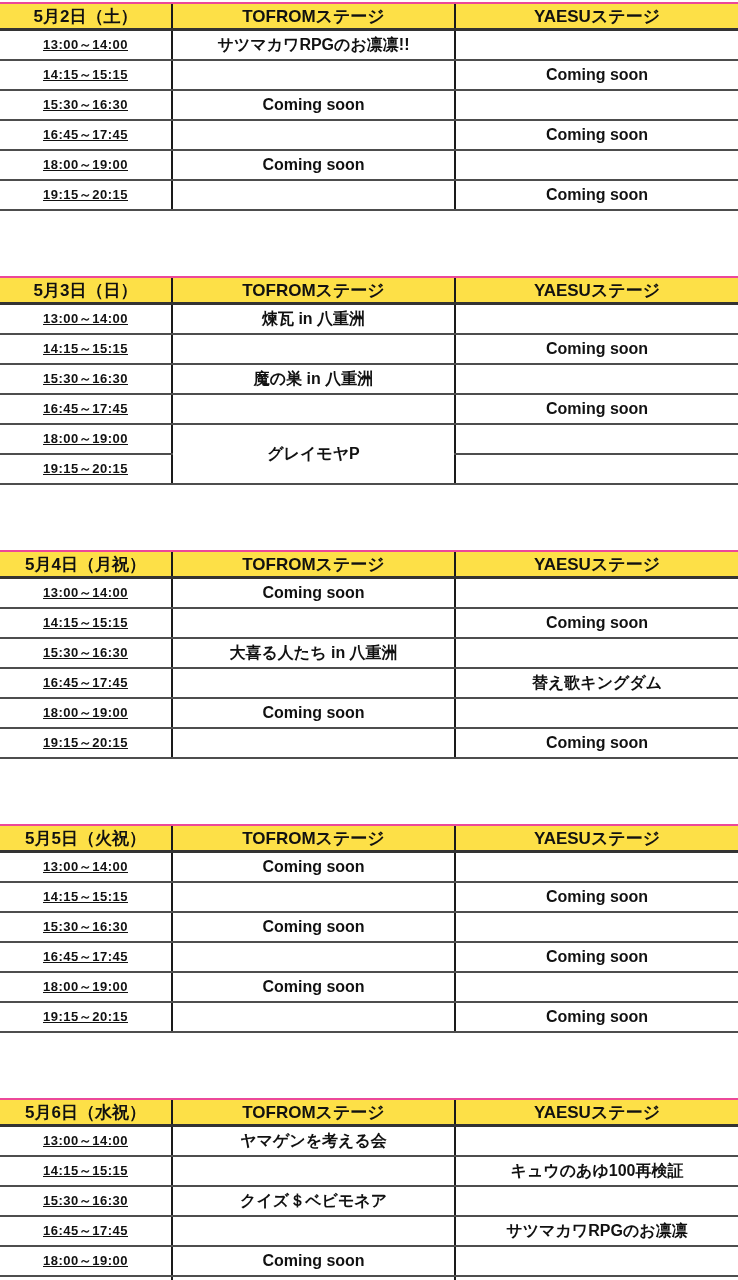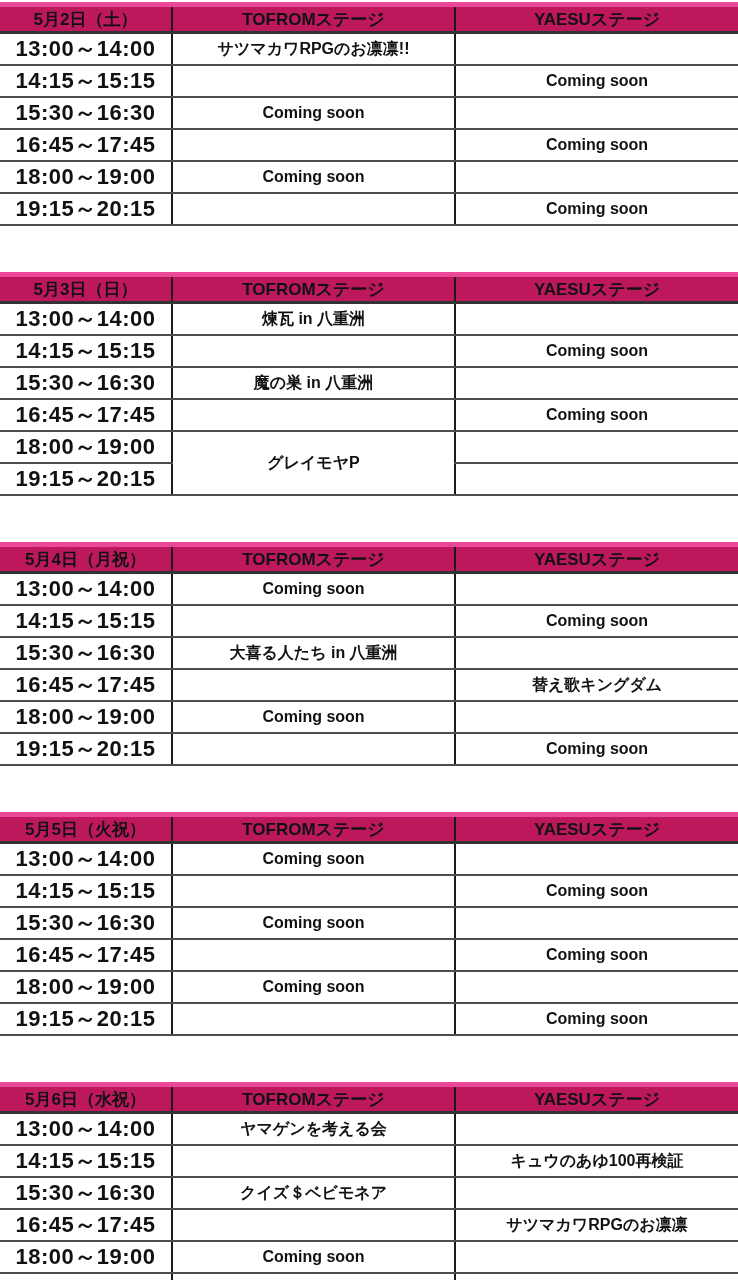--- a/index.html
+++ b/index.html
@@ -13,49 +13,50 @@
     width: 738px;
     padding-top: 2px;
     box-sizing: border-box;
   }
   table.schedule-table {
     width: 738px;
     border-collapse: collapse;
     table-layout: fixed;
   }
   table.schedule-table + table.schedule-table {
-    margin-top: 46px;
+    margin-top: 65px;
   }
   col.col-time   { width: 172px; }
   col.col-stage  { width: 283px; }
   th, td {
     text-align: center;
     vertical-align: middle;
     font-weight: bold;
     color: #111111;
     padding: 0 4px;
     overflow: hidden;
     white-space: nowrap;
   }
   th {
-    background: #be185d;
+    background: #fde047;
     height: 24px;
     font-size: 17px;
-    border-top: 5px solid #ec4899;
+    border-top: 2px solid #ec4899;
     border-bottom: 3px solid #333333;
   }
   td {
     background: #ffffff;
     height: 28px;
     font-size: 16px;
     border-bottom: 2px solid #4d4d4d;
   }
   td.time-cell {
-    font-size: 22px;
+    font-size: 13px;
     letter-spacing: 0.5px;
+    text-decoration: underline;
   }
   th.stage-header, td.stage-cell {
     border-left: 2px solid #1a1a1a;
   }
 </style>
 </head>
 <body>
 
 <div class="page">
   <div id="tables-root">

